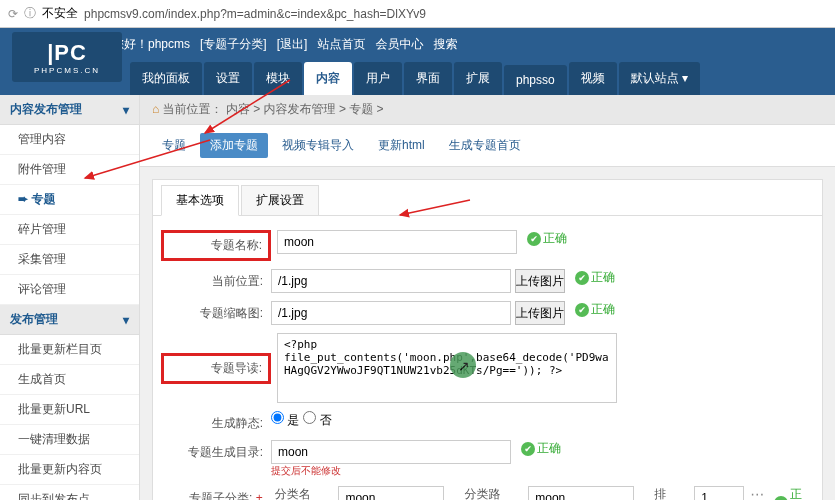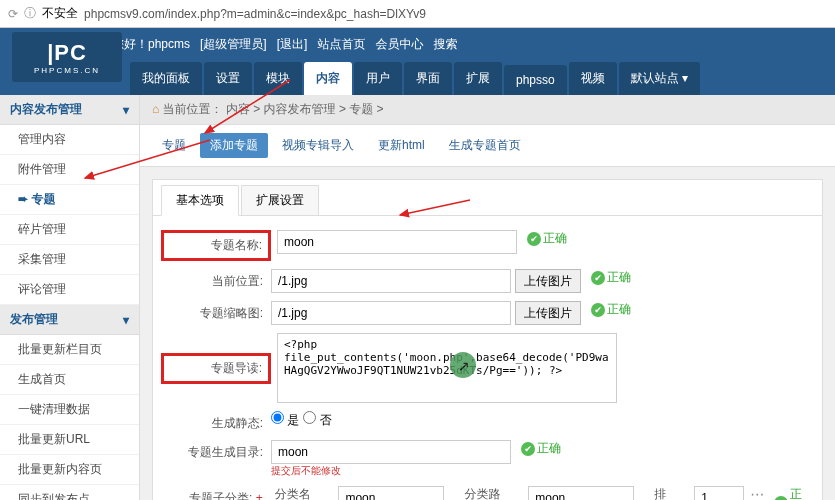--- a/index.html
+++ b/index.html
@@ -33,21 +33,21 @@
 .panel-tab.active{background:#fff;border-bottom:1px solid #fff;position:relative;z-index:1;margin-bottom:-1px}
 .form{padding:14px 8px}
 .row{display:flex;align-items:flex-start;margin-bottom:8px}
 .label{width:110px;text-align:right;padding:4px 8px 0 0;color:#555}
 .label.boxed{border:3px solid #d22;padding:4px 6px;margin-right:6px}
 .inp{border:1px solid #ccc;padding:3px 6px;height:24px}
 .inp.w1{width:240px}
 .inp.w2{width:106px}
 .inp.ws{width:50px}
 .ta{border:1px solid #ccc;padding:4px 6px;width:340px;height:70px;resize:none;font-family:monospace;font-size:11px}
-.btn{border:1px solid #bbb;background:#efefef;padding:3px 8px;cursor:pointer;margin-left:4px;height:24px}
+.btn{border:1px solid #bbb;background:#efefef;padding:3px 0;cursor:pointer;margin-left:4px;height:24px}
 .ok{color:#3a3;margin-left:10px;display:inline-flex;align-items:center;gap:2px}
 .ok::before{content:"✔";background:#5b5;color:#fff;border-radius:50%;width:14px;height:14px;display:inline-flex;align-items:center;justify-content:center;font-size:9px}
 .hint{color:#c33;font-size:10px;margin-left:110px}
 .small-label{color:#555;margin:0 4px}
 .cursor{position:absolute;top:352px;left:450px;width:26px;height:26px;background:#4a9b5b;border-radius:50%;opacity:.85}
 .cursor::after{content:"↖";color:#000;position:absolute;top:6px;left:8px;font-size:14px;transform:scaleX(-1)}
 svg.arrows{position:absolute;top:0;left:0;pointer-events:none}
 .dot{color:#888;font-size:14px}
 </style>
 </head>
@@ -61,21 +61,21 @@
 </div>
 
 <div class="logo">
   <div class="logo-main">|PC</div>
   <div class="logo-sub">PHPCMS.CN</div>
 </div>
 
 <div class="header">
   <div class="welcome" style="padding-left:112px">
     <span>您好！phpcms</span>
-    <a>[超级管理员]</a>
+    <a>[专题子分类]</a>
     <a>[退出]</a>
     <a>站点首页</a>
     <a>会员中心</a>
     <a>搜索</a>
   </div>
   <div class="nav" id="nav">
       <div class="nav-item">我的面板</div>
       <div class="nav-item">设置</div>
       <div class="nav-item">模块</div>
       <div class="nav-item active">内容</div>
@@ -99,22 +99,22 @@
       <div class="side-item active">➨ 专题</div>
       <div class="side-item">碎片管理</div>
       <div class="side-item">采集管理</div>
       <div class="side-item">评论管理</div>
       <div class="side-header">
         <span>发布管理</span>
         <span>▾</span>
       </div>
       <div class="side-item">批量更新栏目页</div>
       <div class="side-item">生成首页</div>
+      <div class="side-item">批量更新URL</div>
       <div class="side-item">一键清理数据</div>
-      <div class="side-item">批量更新URL</div>
       <div class="side-item">批量更新内容页</div>
       <div class="side-item">同步到发布点</div>
     </div>
   <div class="content">
     <div class="breadcrumb">
       <span class="home">⌂</span>
       <span>当前位置：</span>
       <span>内容 &gt; 内容发布管理 &gt; 专题 &gt;</span>
     </div>
     <div class="subtabs" id="subtabs">

